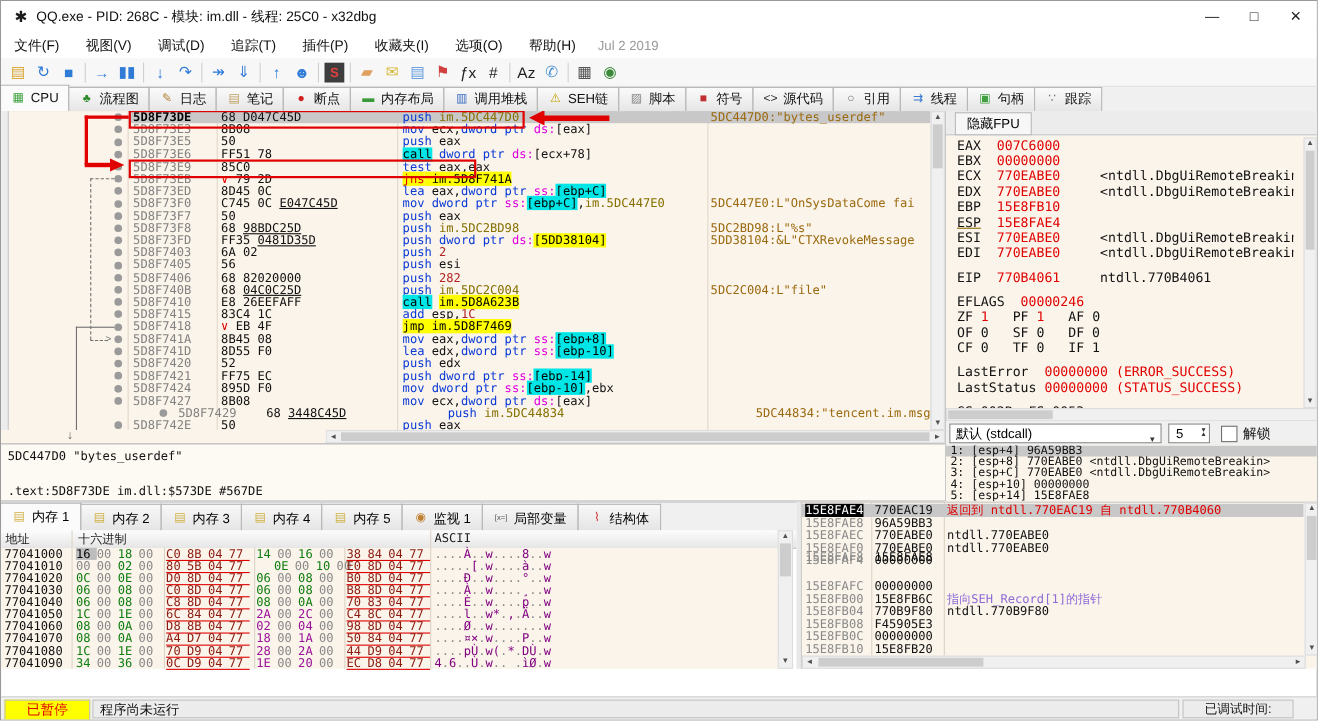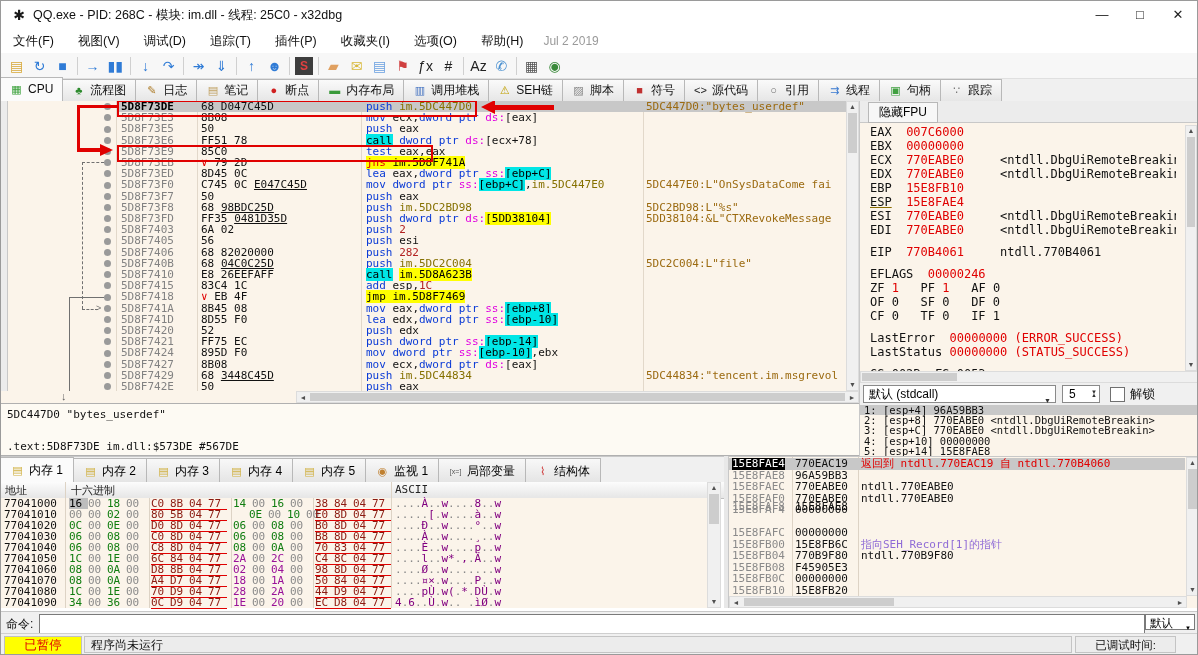--- a/index.html
+++ b/index.html
@@ -386,21 +386,21 @@
           <span class="addr">5D8F7424</span>
           <span class="bytes"><span>895D F0</span></span>
           <span class="instr"><span class="t-mn">mov </span><span class="t-kw">dword ptr </span><span class="t-seg">ss:</span><span class="t-cyan">[ebp-10]</span><span class="t-p">,</span><span class="t-reg">ebx</span></span>
         </div>
         <div class="drow mono" style="top: 257.6px;">
           <span class="dot"></span>
           <span class="addr">5D8F7427</span>
           <span class="bytes"><span>8B08</span></span>
           <span class="instr"><span class="t-mn">mov </span><span class="t-reg">ecx</span><span class="t-p">,</span><span class="t-kw">dword ptr </span><span class="t-seg">ds:</span><span class="t-p">[eax]</span></span>
         </div>
-        <div class="drow mono" style="top: 268.8px;">
+        <div class="drow mono" style="top: 268.8px; margin-left: 41px;">
           <span class="dot"></span>
           <span class="addr">5D8F7429</span>
           <span class="bytes"><span>68 </span><span class="t-u">3448C45D</span></span>
           <span class="instr"><span class="t-mn">push </span><span class="t-mod">im.5DC44834</span></span>
           <span class="cmt">5DC44834:"tencent.im.msgrevol</span>
         </div>
         <div class="drow mono" style="top: 280px;">
           <span class="dot"></span>
           <span class="addr">5D8F742E</span>
           <span class="bytes"><span>50</span></span>
@@ -671,25 +671,20 @@
         <div class="th" style="top:11px;height:40px;"></div>
         <div class="ar" style="bottom:0;">▼</div>
     </div>
     <div class="sbh" style="left:0;top:139px;width:458px;height:12px;">
       <div class="arl" style="left:0;">◄</div>
         <div class="th" style="left:14px;width:150px;"></div>
         <div class="arr" style="right:0;">►</div>
     </div>
   </div>
 
-  <div id="cmdrow">
-    <div id="cmdlabel">命令:</div>
-    <input id="cmdinput" type="text" value="" style="">
-    <div id="cmddrop"><span>默认</span><span class="arr">▼</span></div>
-  </div>
 
   <div id="statusbar">
     <div id="statusstate">已暂停</div>
     <div id="statusmsg">程序尚未运行</div>
     <div id="statustime"><span>已调试时间:</span> <span>0:03:44:47</span></div>
   </div>
 
 </div>
 
 </body></html>

